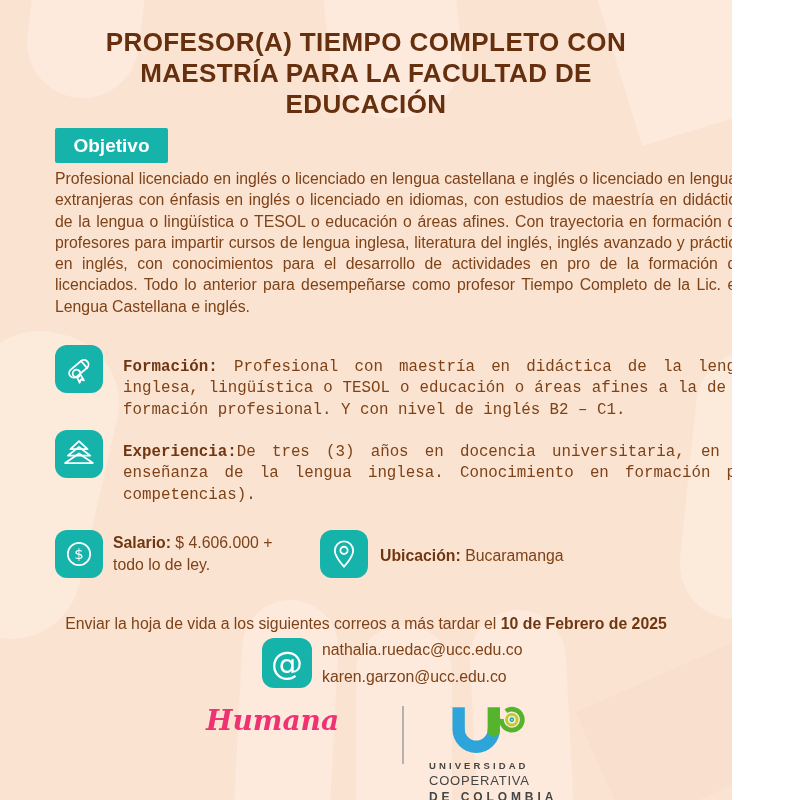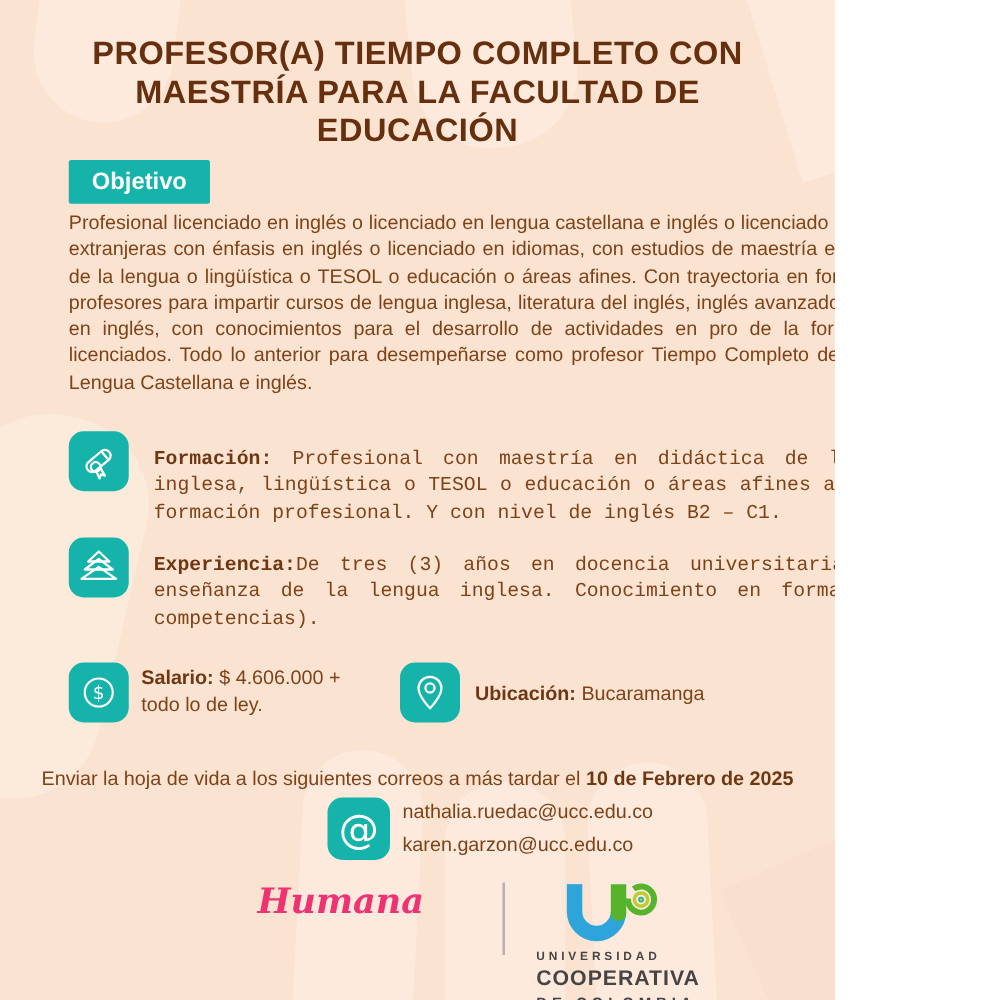--- a/index.html
+++ b/index.html
@@ -12,21 +12,21 @@
     --divider_gray:#b5b2ae;
     --ucc_text:#454545;
     --ucc_blue:#2da5da;
     --ucc_green:#55b42b;
     --ucc_lime:#bccd2f;
     --ucc_yellow:#ffd100;
   }
   html,body{margin:0;padding:0;}
   body{font-family:"Liberation Sans",sans-serif;background:#fff;}
   .poster{
-    position:relative;width:668px;height:800px;overflow:hidden;
+    position:relative;width:732px;height:800px;overflow:hidden;
     background:var(--background);
   }
   
   .wm{position:absolute;z-index:0;pointer-events:none;}
   .wm-light{background:#fdeadd;}
   .wm-mid{background:#fceadb;}
   .wm-dark{background:#f7dcc8;opacity:.55;}
   .wm1{left:28px;top:-30px;width:112px;height:128px;border-radius:0 0 56px 56px;transform:rotate(7deg);}
   .wm2{left:328px;top:-40px;width:132px;height:158px;border-radius:0 0 62px 62px;transform:rotate(-6deg);}
   .wm3{left:610px;top:-70px;width:340px;height:170px;transform:rotate(-17deg);}
@@ -113,21 +113,21 @@
   }
   .gh-gestion{color:var(--teal);margin-left:9px;}
   .gh-humana{color:var(--pink);margin-left:9px;}
 
   .footer-divider{
     position:absolute;left:402px;top:706px;width:2px;height:58px;background:var(--divider_gray);
   }
   .footer-ucc{position:absolute;left:423px;top:704px;display:flex;align-items:center;flex-direction:column;}
   .ucc-text{margin-left:6px;color:var(--ucc_text);}
   .ucc-l1{font-size:9.5px;font-weight:600;letter-spacing:3.1px;}
-  .ucc-l2{font-size:17px;font-weight:bold;letter-spacing:.8px;margin:2px 0;}
+  .ucc-l2{font-size:13px;font-weight:normal;letter-spacing:.8px;margin:2px 0;}
   .ucc-l3{font-size:12px;font-weight:600;letter-spacing:3.9px;}
 </style>
 </head>
 <body>
 
 <div class="poster">
 
   <div class="wm wm-light wm1"></div>
   <div class="wm wm-light wm2"></div>
   <div class="wm wm-light wm3"></div>

